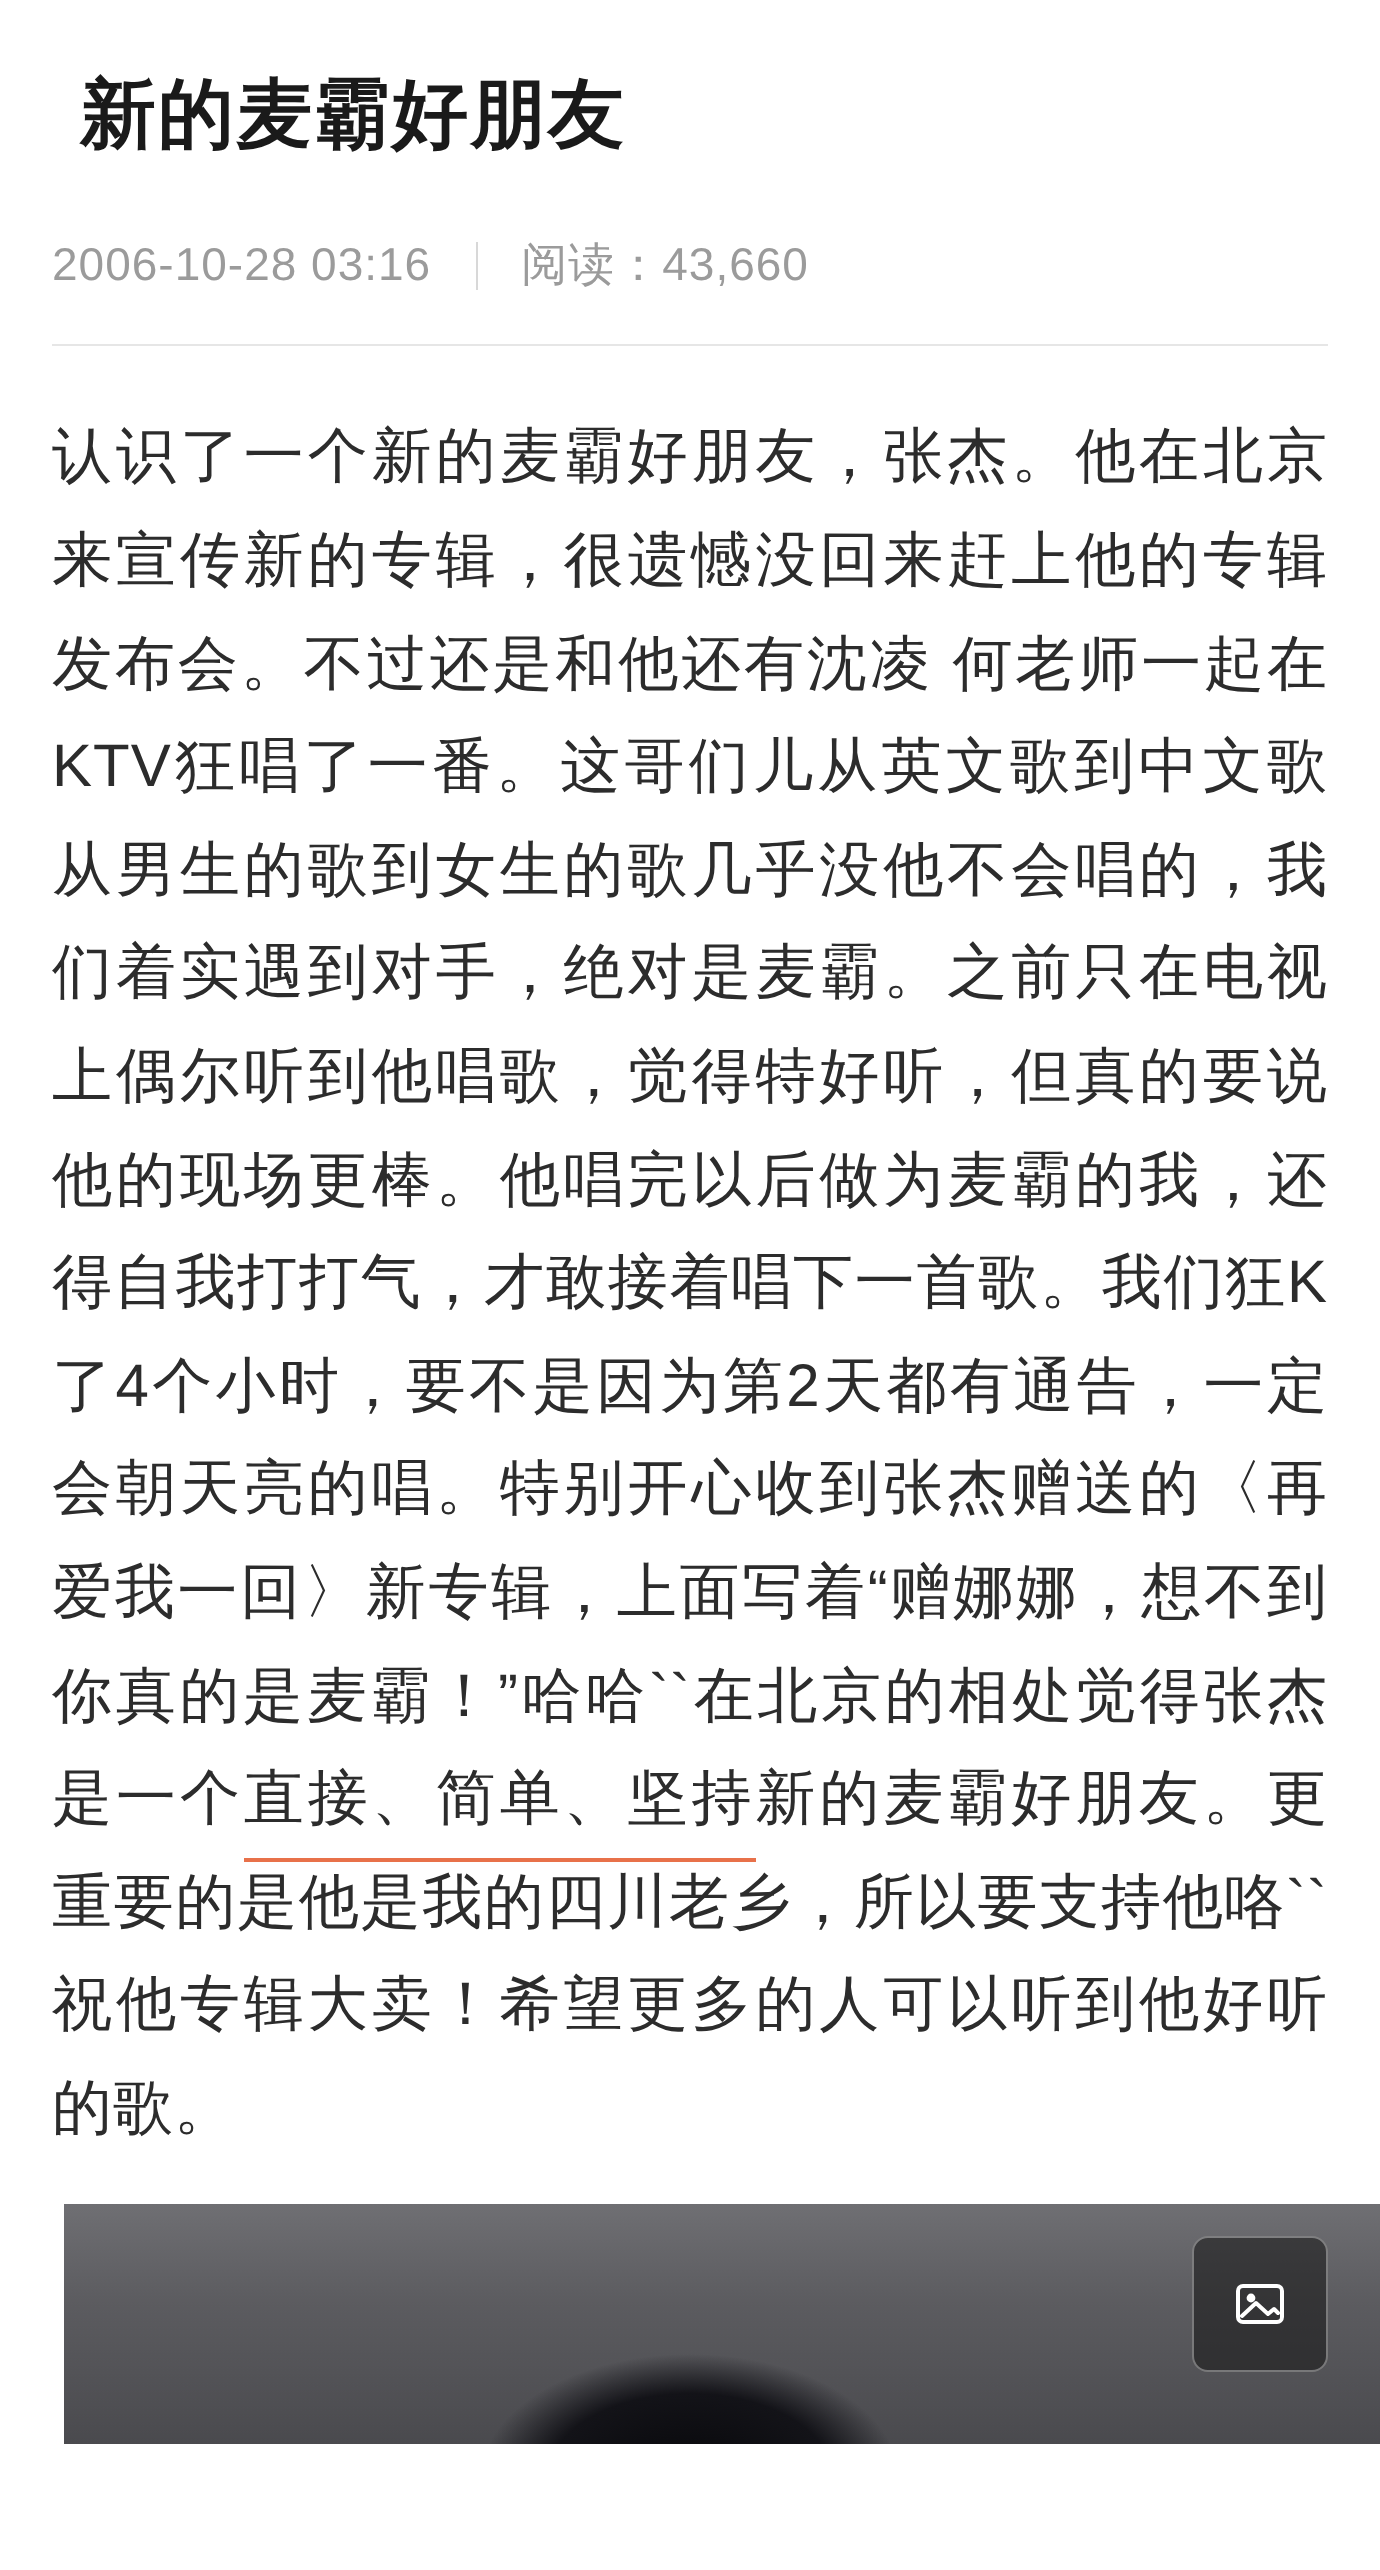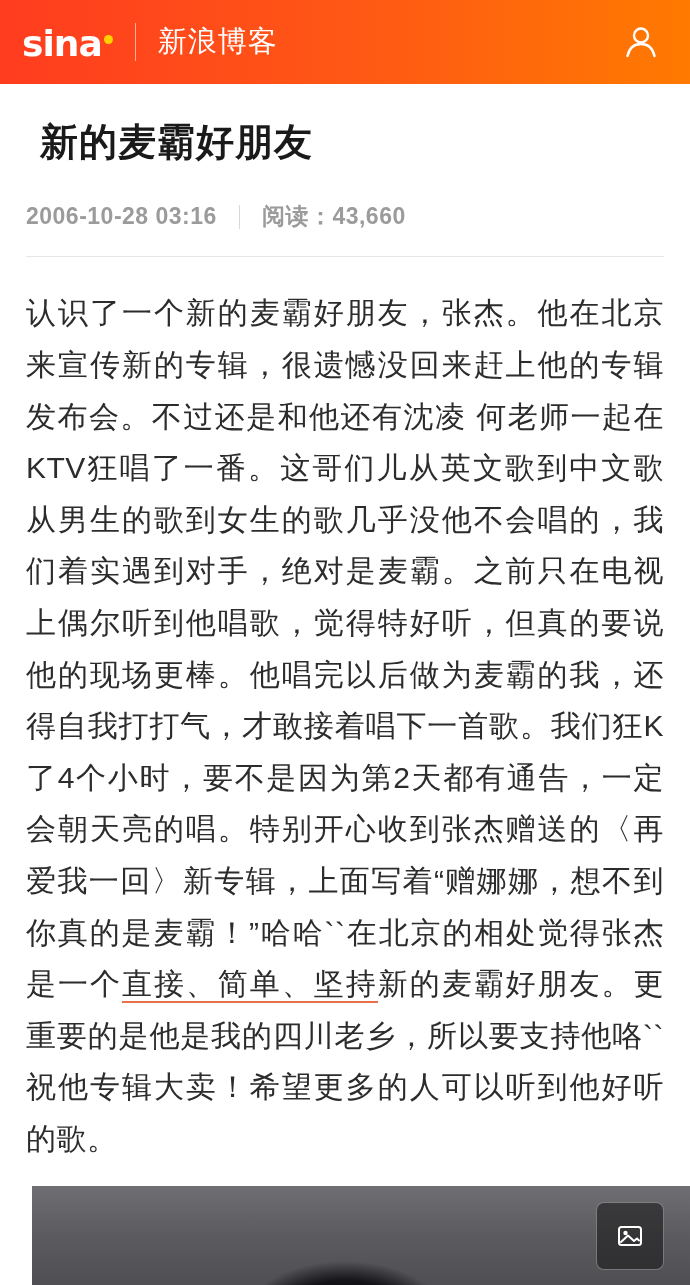--- a/index.html
+++ b/index.html
@@ -82,21 +82,20 @@
     line-height: 1.3;
     margin-left: 14px;
   }
   .meta-row {
     margin-top: 34px;
     display: flex;
     align-items: center;
     color: #9b9b9b;
     font-size: 23px;
     letter-spacing: 0.5px;
-    font-weight: bold;
   }
   .meta-sep {
     width: 1px;
     height: 24px;
     background: #d8d8d8;
     margin: 0 22px;
   }
   .post-url {
     margin-top: 22px;
     color: #2b2b2b;
@@ -112,21 +111,21 @@
   .post-body {
     margin-top: 30px;
     font-size: 30px;
     line-height: 1.72;
     color: #2c2c2c;
     letter-spacing: 0.5px;
     text-align: justify;
   }
   .post-body .u-line {
     border-bottom: 2px solid #e8714a;
-    padding-bottom: 1px;
+    padding-bottom: 13px;
   }
 
   
   .photo-wrap {
     margin-top: 22px;
     position: relative;
     width: 690px;
     height: 120px;
     overflow: hidden;
     background: #3b3b3b;
@@ -156,33 +155,20 @@
     display: flex;
     align-items: center;
     justify-content: center;
   }
 </style>
 </head>
 <body>
 
 <div id="app">
 
-  <div class="header">
-    <div class="logo">
-      <span>sina</span><span class="logo-dot"></span>
-    </div>
-    <div class="divider-v"></div>
-    <div class="site-name">新浪博客</div>
-    <div class="avatar-btn">
-      <svg width="40" height="40" viewBox="0 0 40 40" aria-hidden="true">
-        <circle cx="20" cy="13.5" r="7" fill="none" stroke="#ffffff" stroke-width="2.4"></circle>
-        <path d="M6.5 34 C8.5 25 13.5 22 20 22 C26.5 22 31.5 25 33.5 34" fill="none" stroke="#ffffff" stroke-width="2.4" stroke-linecap="round"></path>
-      </svg>
-    </div>
-  </div>
 
   <div class="article">
     <h1 class="post-title">新的麦霸好朋友</h1>
 
     <div class="meta-row">
       <span>2006-10-28 03:16</span>
       <span class="meta-sep"></span>
       <span>阅读：</span>
       <span>43,660</span>
     </div>

